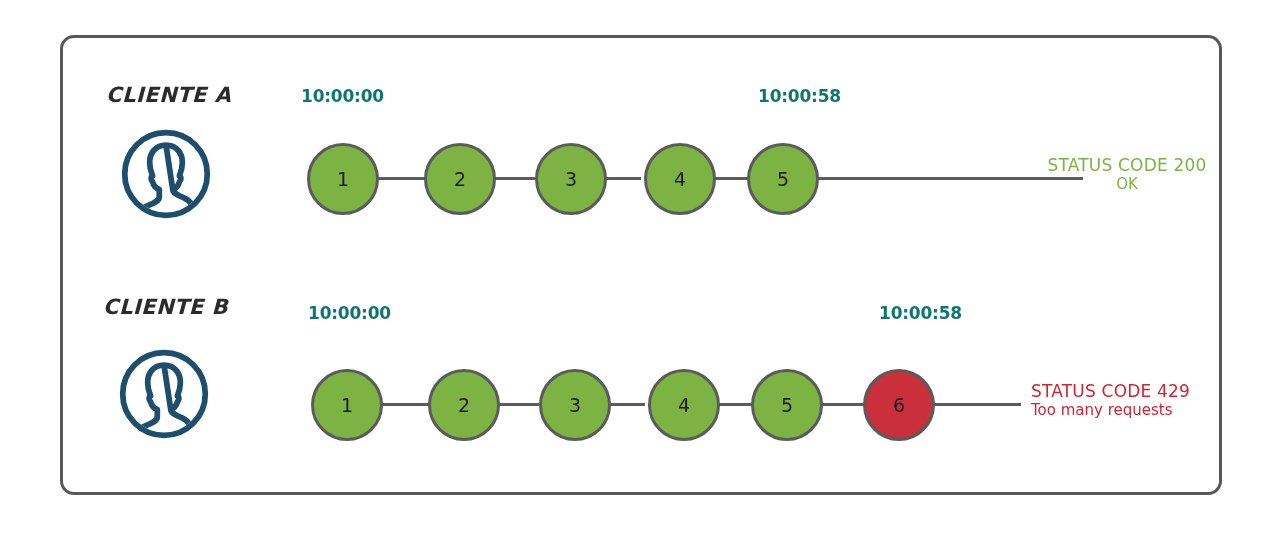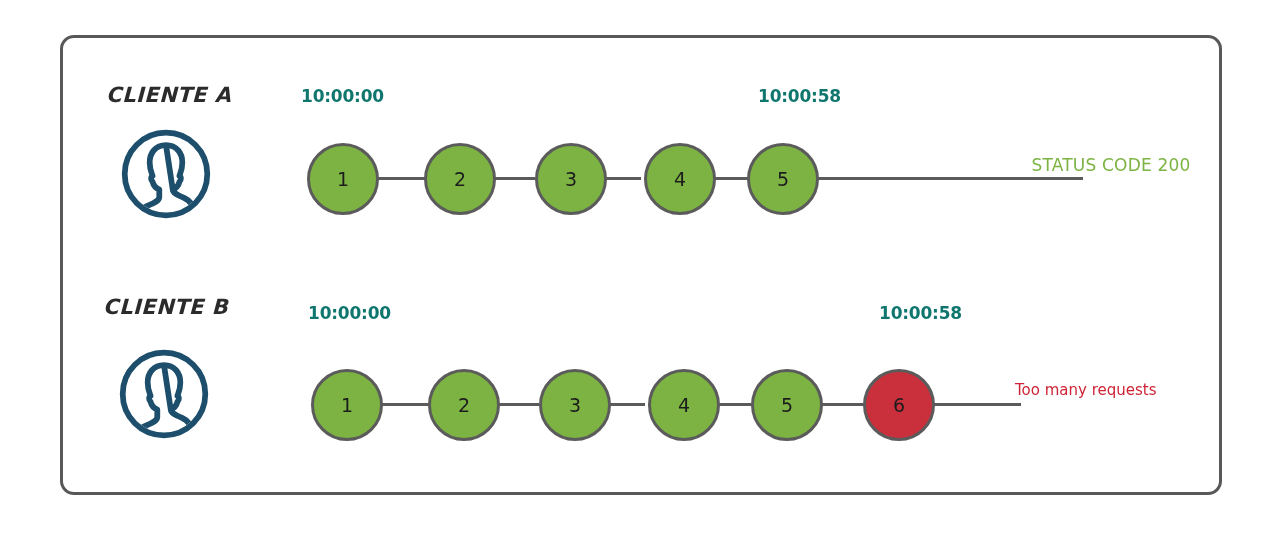--- a/index.html
+++ b/index.html
@@ -86,20 +86,21 @@
     height: 3px;
     background: #5b5b5b;
     top: 34px;
     z-index: 1;
   }
   .status {
     position: absolute;
     font-family: "DejaVu Sans", sans-serif;
     white-space: nowrap;
     line-height: 1.15;
+    margin-left: 16px;
   }
   .status .line1 {
     display: block;
     font-size: 17px;
     letter-spacing: 0.2px;
   }
   .status .line2 {
     display: block;
     font-size: 15px;
   }
@@ -150,20 +151,21 @@
 
         <div class="node ok" style="left:0px;">1</div>
         <div class="node ok" style="left:117px;">2</div>
         <div class="node ok" style="left:228px;">3</div>
         <div class="node ok" style="left:337px;">4</div>
         <div class="node ok" style="left:440px;">5</div>
       </div>
 
       <div class="status ok" style="left:958px; top:118px; width:180px;">
         <span class="line1">STATUS CODE 200</span>
+        <span class="line2">OK</span>
       </div>
     </div>
 
     <div class="row">
 
       <div class="client-label" style="left:42px; top:257px;">CLIENTE B</div>
 
       <div class="avatar" style="left:53px; top:308px;">
         <svg viewBox="0 0 100 100" width="96" height="96" aria-hidden="true">
           <circle cx="50" cy="50" r="43" fill="none" stroke="#1d4e6b" stroke-width="6"></circle>
@@ -199,18 +201,19 @@
 
         <div class="node ok" style="left:0px;">1</div>
         <div class="node ok" style="left:117px;">2</div>
         <div class="node ok" style="left:228px;">3</div>
         <div class="node ok" style="left:337px;">4</div>
         <div class="node ok" style="left:440px;">5</div>
         <div class="node err" style="left:552px;">6</div>
       </div>
 
       <div class="status err" style="left:952px; top:344px; width:200px;">
+        <span class="line1">STATUS CODE 429</span>
         <span class="line2">Too many requests</span>
       </div>
     </div>
 
   </div>
 </div>
 
 </body></html>

